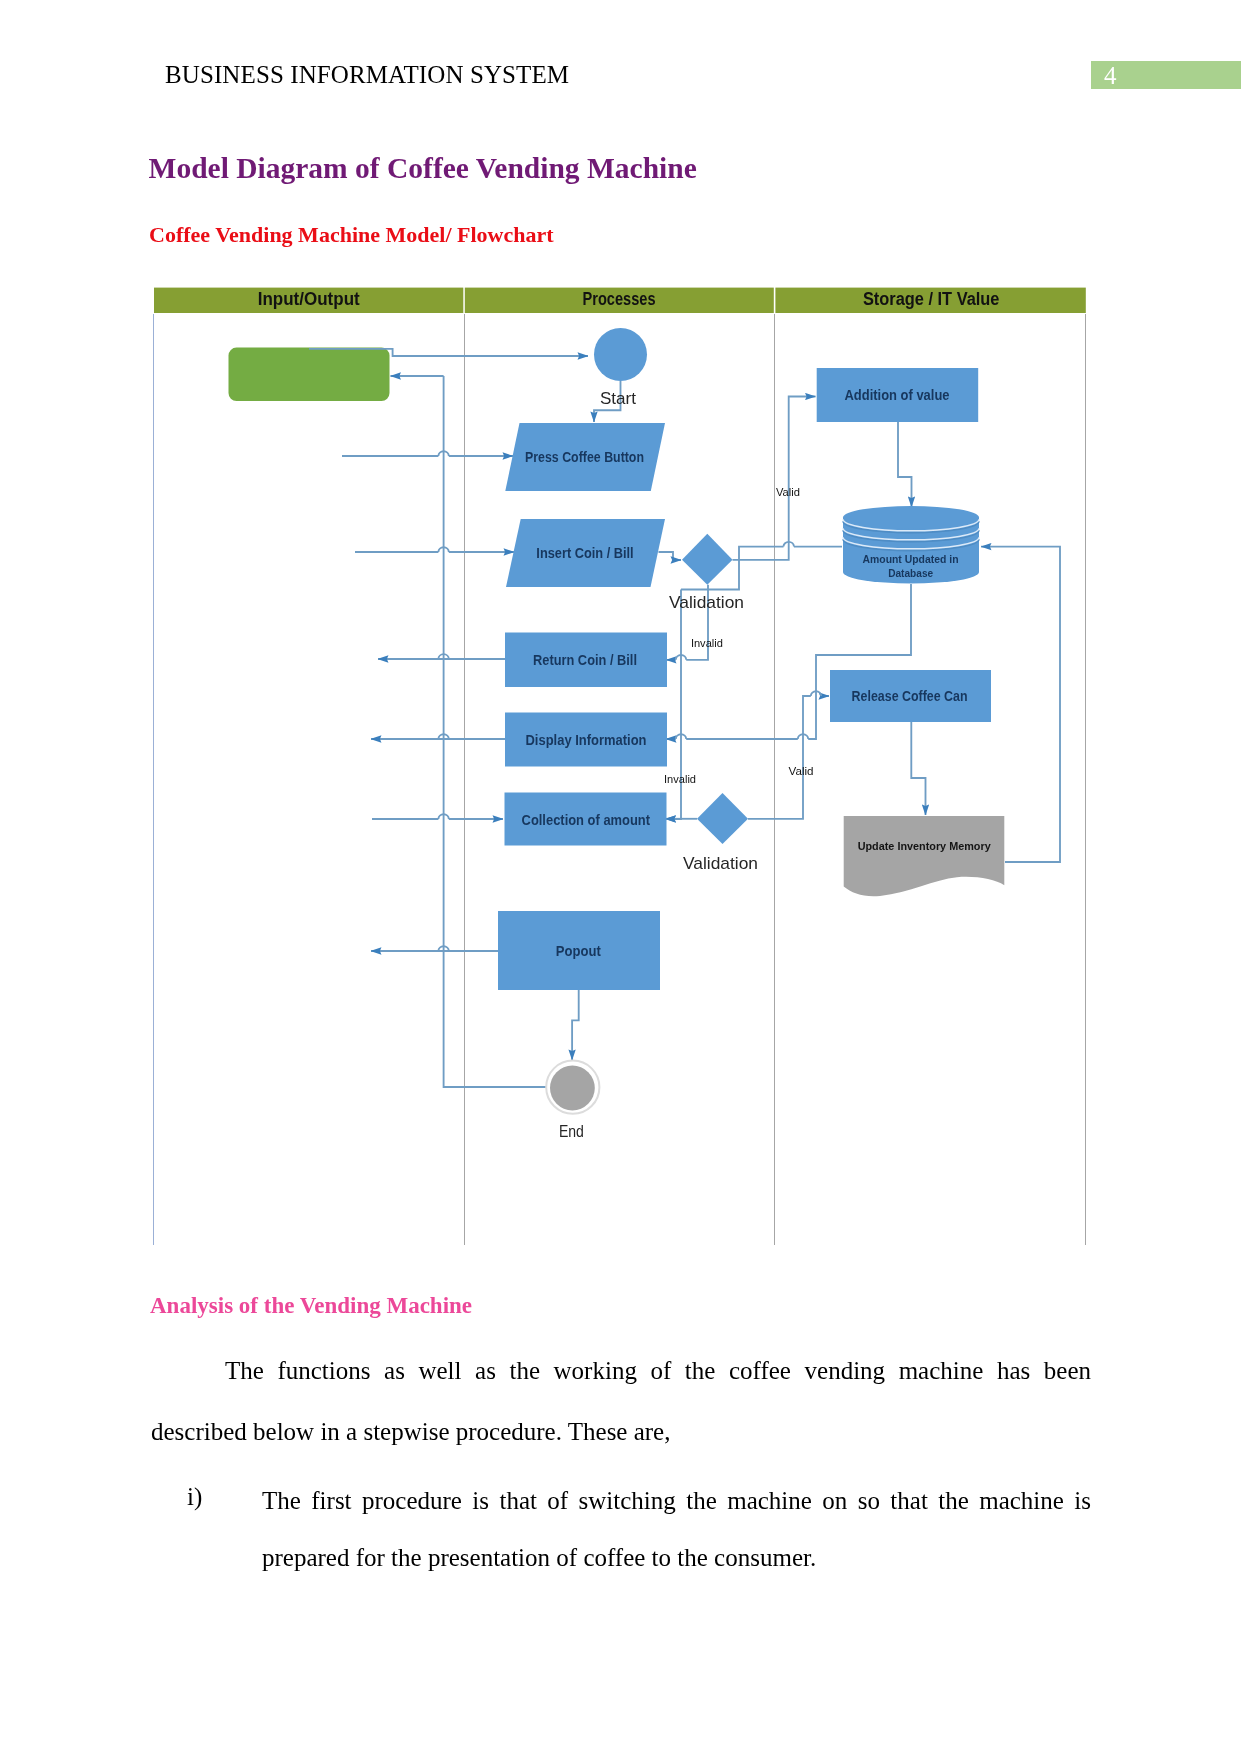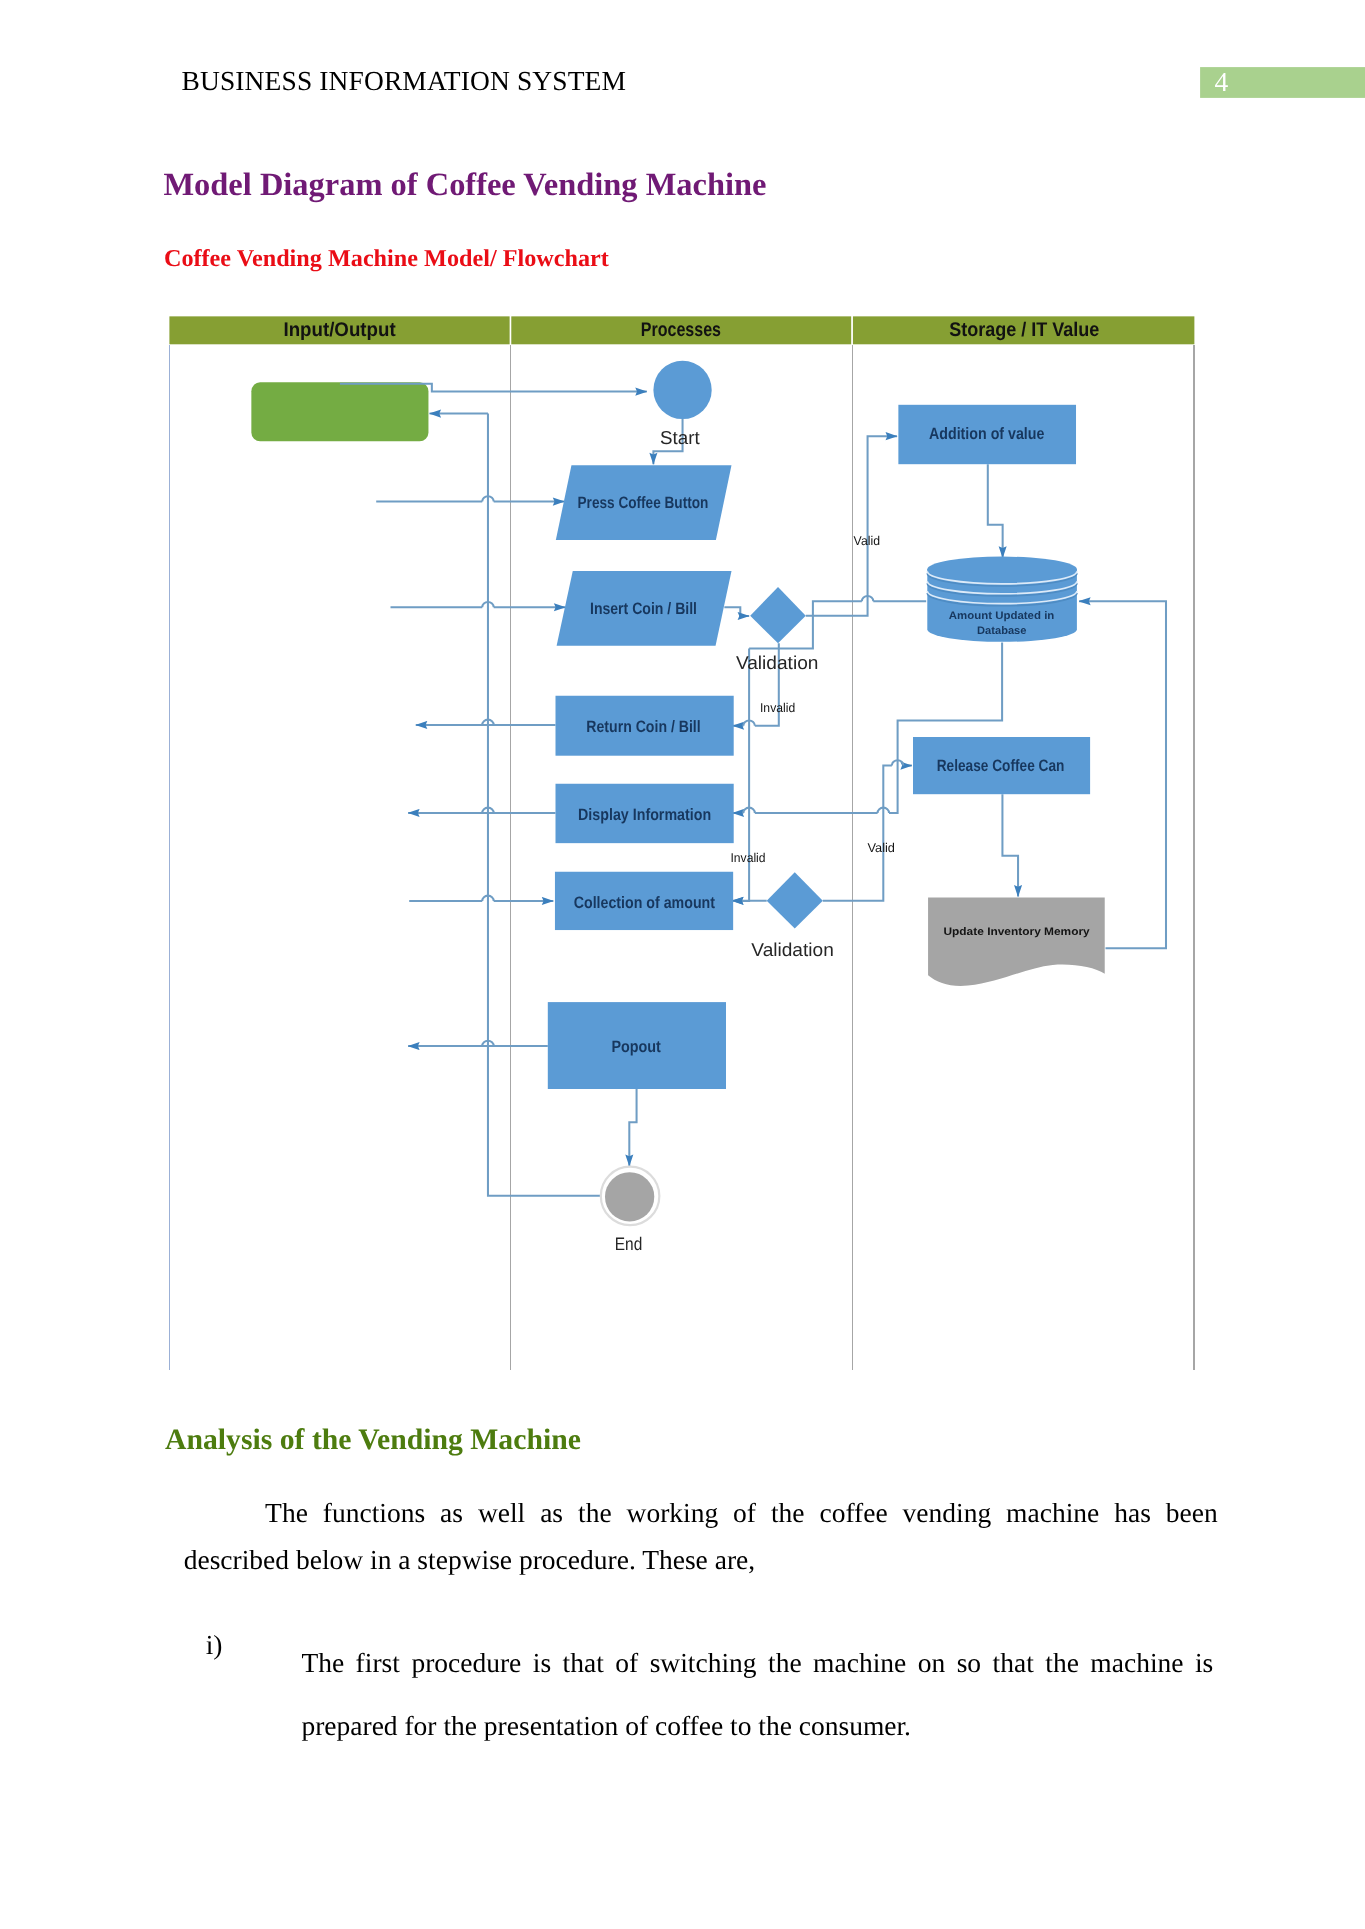--- a/index.html
+++ b/index.html
@@ -4,24 +4,24 @@
 <style>
   html,body{margin:0;padding:0;background:#fff;}
   body{width:1241px;height:1754px;font-family:"Liberation Serif",serif;}
   .page{position:relative;width:1241px;height:1754px;overflow:hidden;background:#fff;padding-left:32px;}
   .hdr-title{position:absolute;left:165px;top:61px;font-size:25px;color:#000;white-space:nowrap;letter-spacing:0.1px;}
   .page-num-box{position:absolute;left:1091px;top:61px;width:150px;height:28px;background:#a9d18e;}
   .page-num{position:absolute;left:1104px;top:62px;font-size:25px;color:#ffffff;}
   .h1{position:absolute;left:148.6px;top:152px;font-size:29.5px;font-weight:bold;color:#701a75;white-space:nowrap;}
   .h2red{position:absolute;left:149px;top:222px;font-size:22px;font-weight:bold;color:#ea0d16;white-space:nowrap;}
   svg.diagram{position:absolute;left:0;top:0;}
-  .h3{position:absolute;left:150px;top:1293px;font-size:27px;font-weight:bold;color:#4d7c0f;white-space:nowrap;}
-  .para{position:absolute;left:151px;top:1340px;width:940px;font-size:25px;color:#000;text-align:justify;margin:16px;line-height:42px;text-indent:74px;}
+  .h3{position:absolute;left:150px;top:1293px;font-size:23px;font-weight:bold;color:#ec4899;white-space:nowrap;}
+  .para{position:absolute;left:151px;top:1340px;width:940px;font-size:25px;color:#000;text-align:justify;margin:0;line-height:61px;text-indent:74px;}
   .li-marker{position:absolute;left:187px;top:1483px;font-size:25px;color:#000;}
-  .li-text{position:absolute;left:262px;top:1472px;width:829px;font-size:25px;color:#000;text-align:justify;line-height:57px;margin:12px;}
+  .li-text{position:absolute;left:262px;top:1472px;width:829px;font-size:25px;color:#000;text-align:justify;line-height:57px;margin:0;}
 </style>
 </head>
 <body>
 
 <div class="page">
 
   <div class="hdr-title">BUSINESS INFORMATION SYSTEM</div>
   <div class="page-num-box"></div>
   <div class="page-num">4</div>
 

